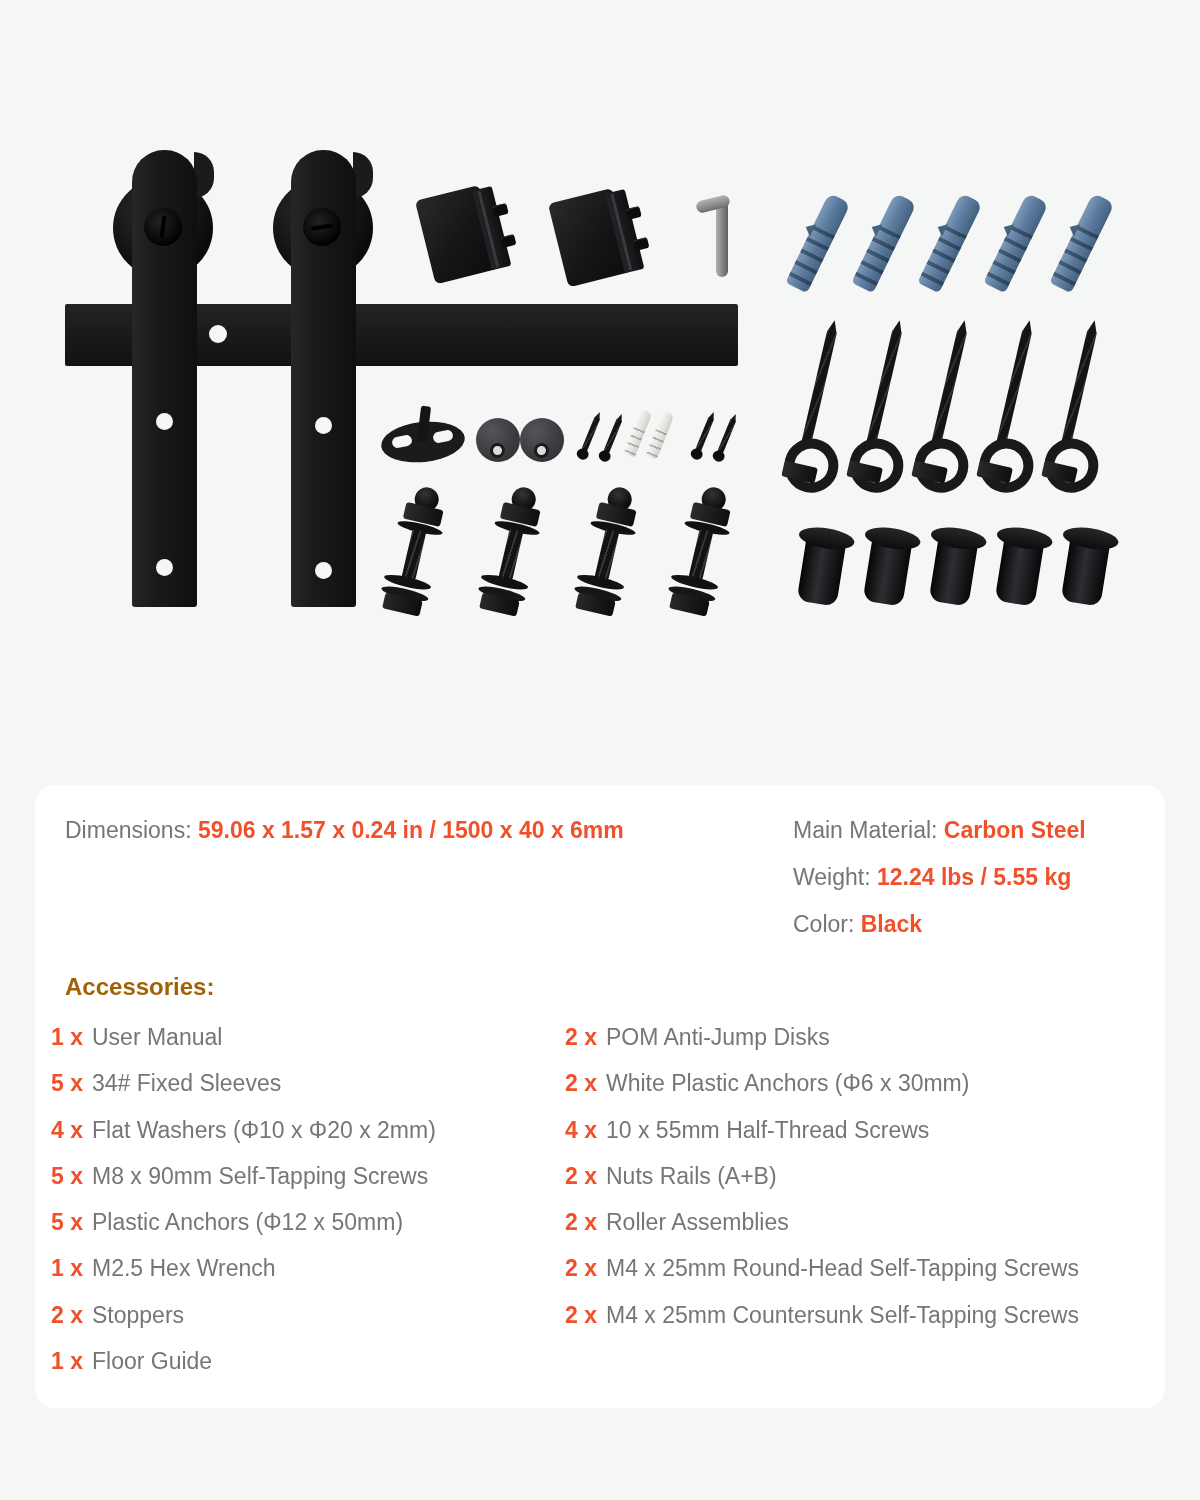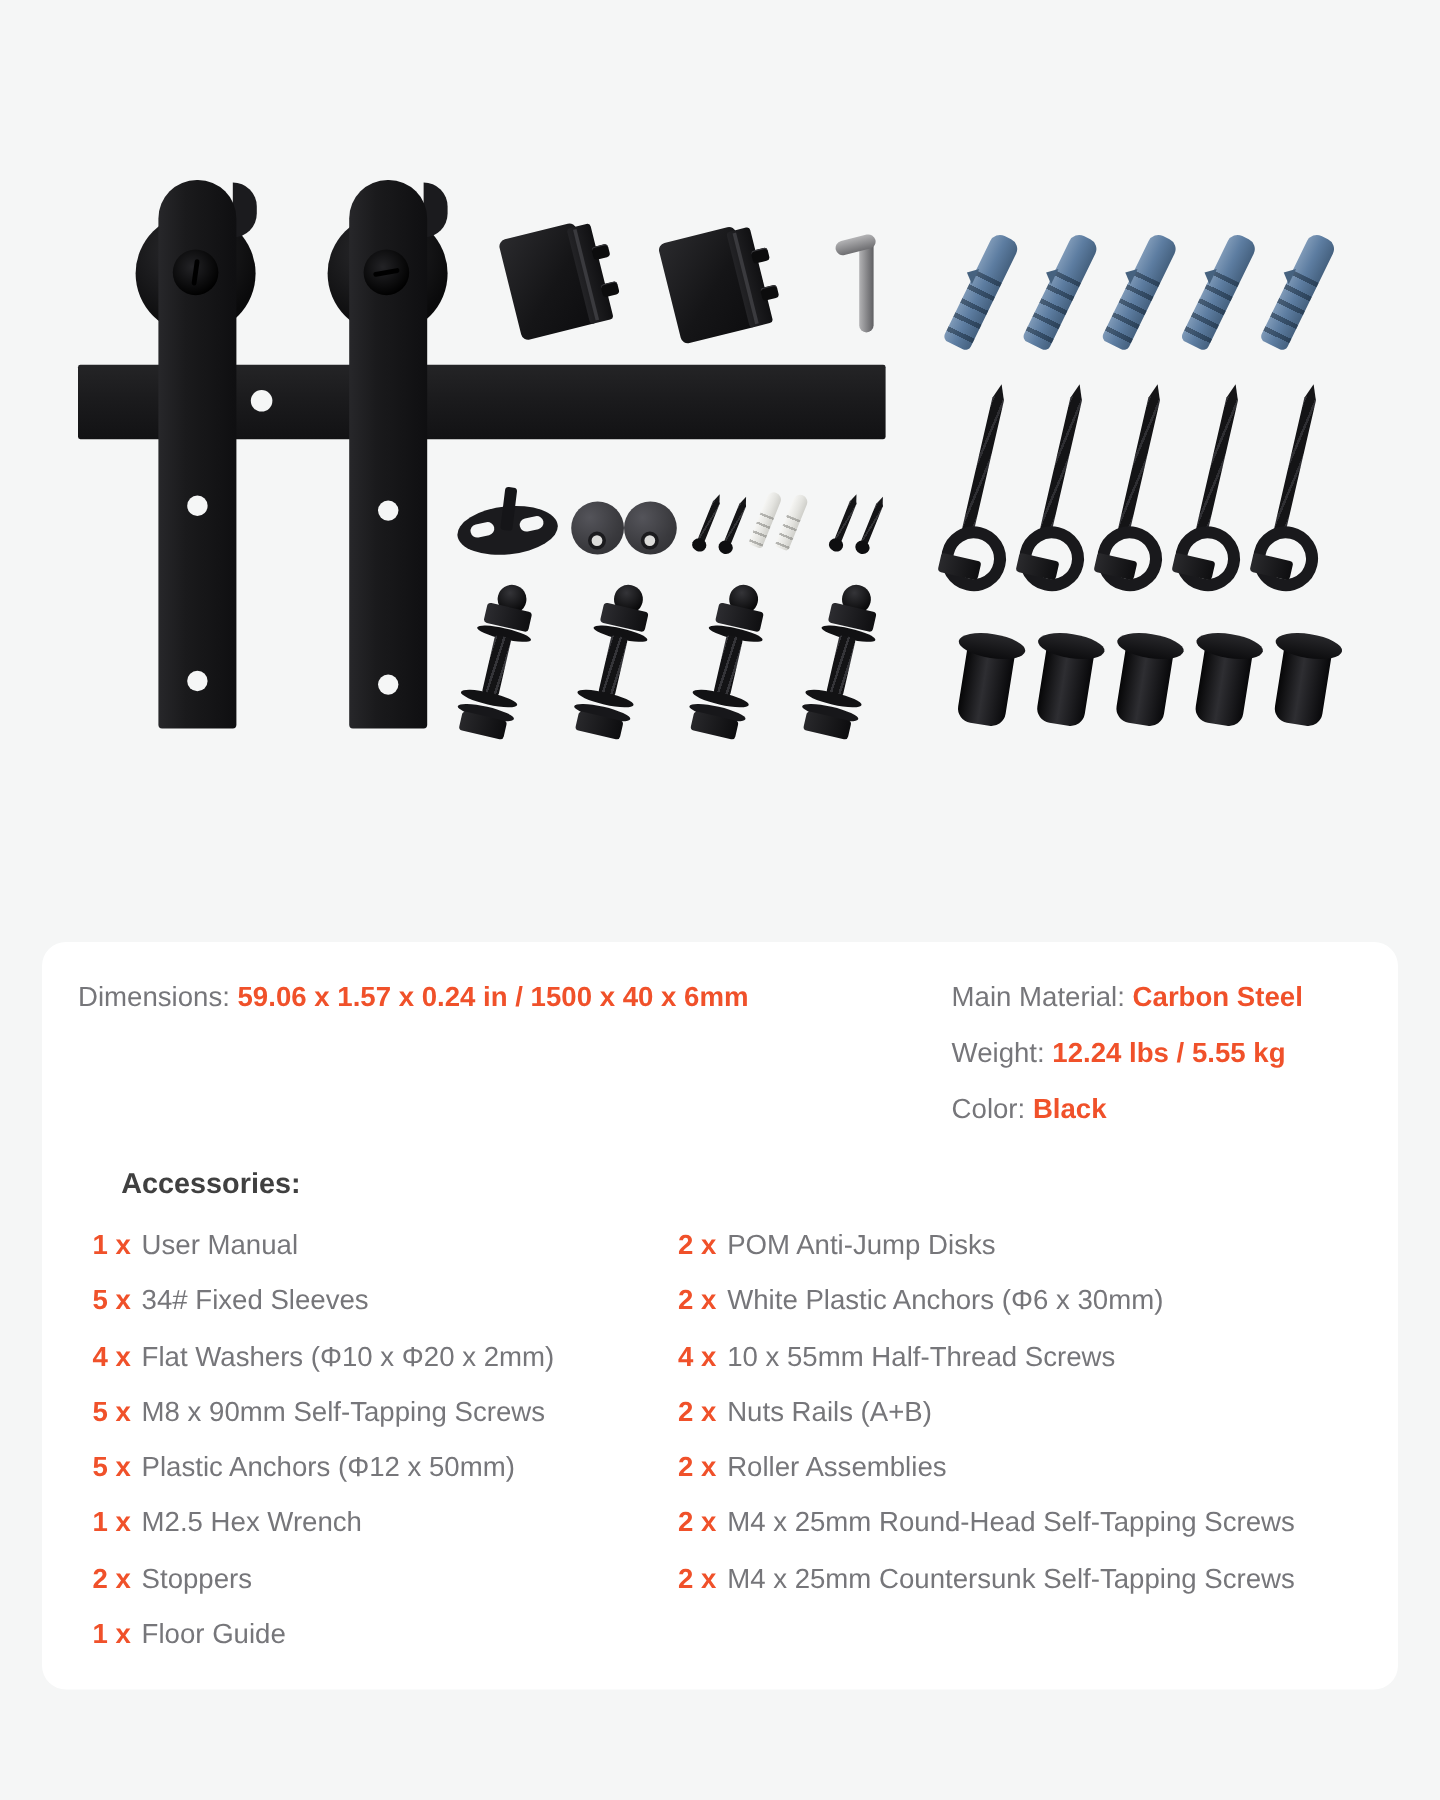--- a/index.html
+++ b/index.html
@@ -100,23 +100,23 @@
   .bolt .w3{position:absolute;left:12px;top:104px;width:48px;height:10px;border-radius:50%;background:#17171a;}
   .bolt .bhead{position:absolute;left:17px;top:112px;width:38px;height:16px;border-radius:3px;
     background:linear-gradient(90deg,#28282b,#0d0d0f);}
 
   
   .card{position:absolute;left:35px;top:785px;width:1130px;height:623px;background:#ffffff;border-radius:20px;}
   .spec-col{position:absolute;top:22px;line-height:47px;font-size:23px;color:#76767a;white-space:nowrap;}
   .spec-col.left{left:30px;}
   .spec-col.right{left:758px;}
   .val{color:#f0512a;font-weight:bold;}
-  .acc-heading{position:absolute;left:30px;top:188px;font-size:24px;font-weight:bold;color:#404040;margin-left:36px;}
+  .acc-heading{position:absolute;left:30px;top:188px;font-size:24px;font-weight:bold;color:#a16207;}
   .acc-col{position:absolute;top:229px;line-height:46.3px;font-size:23px;color:#76767a;white-space:nowrap;}
-  .acc-col.left{left:42px;}
+  .acc-col.left{left:16px;}
   .acc-col.right{left:530px;}
   .qty{color:#f0512a;font-weight:bold;margin-right:9px;}
 </style>
 </head>
 <body>
 
 <div class="photo">
 
   <div class="abs rail"></div>
   <div class="abs rail-hole"></div>

